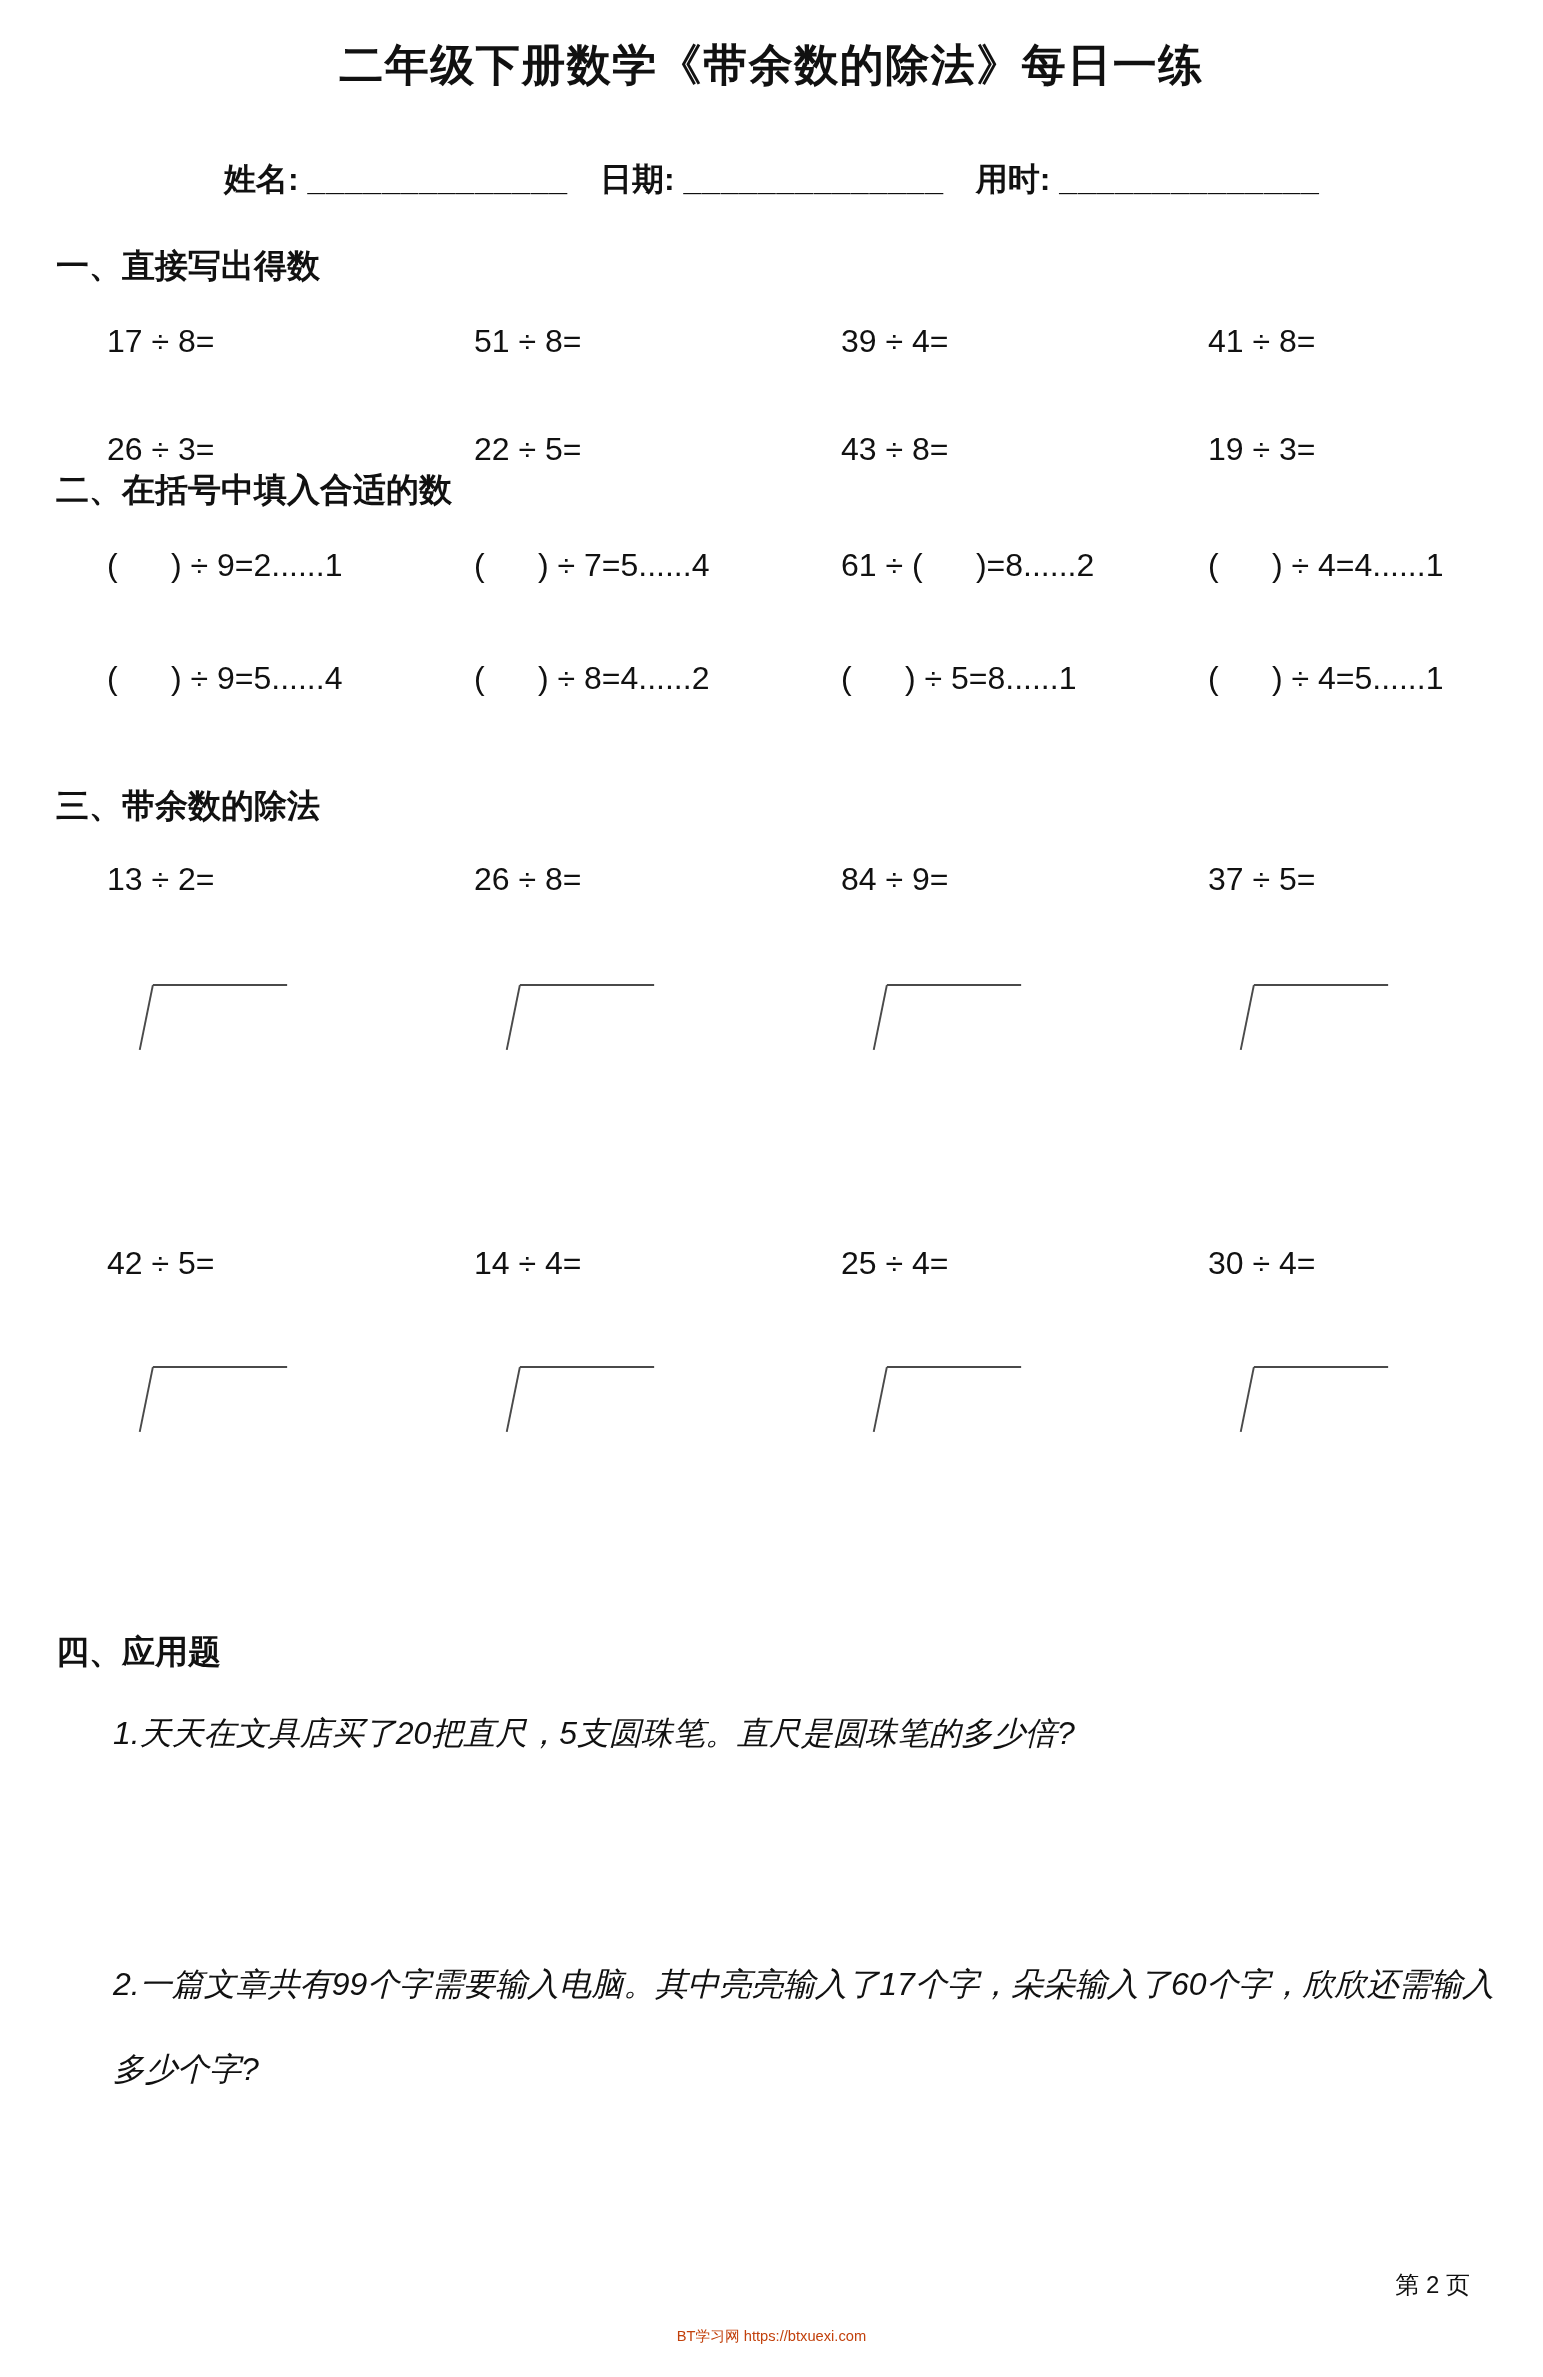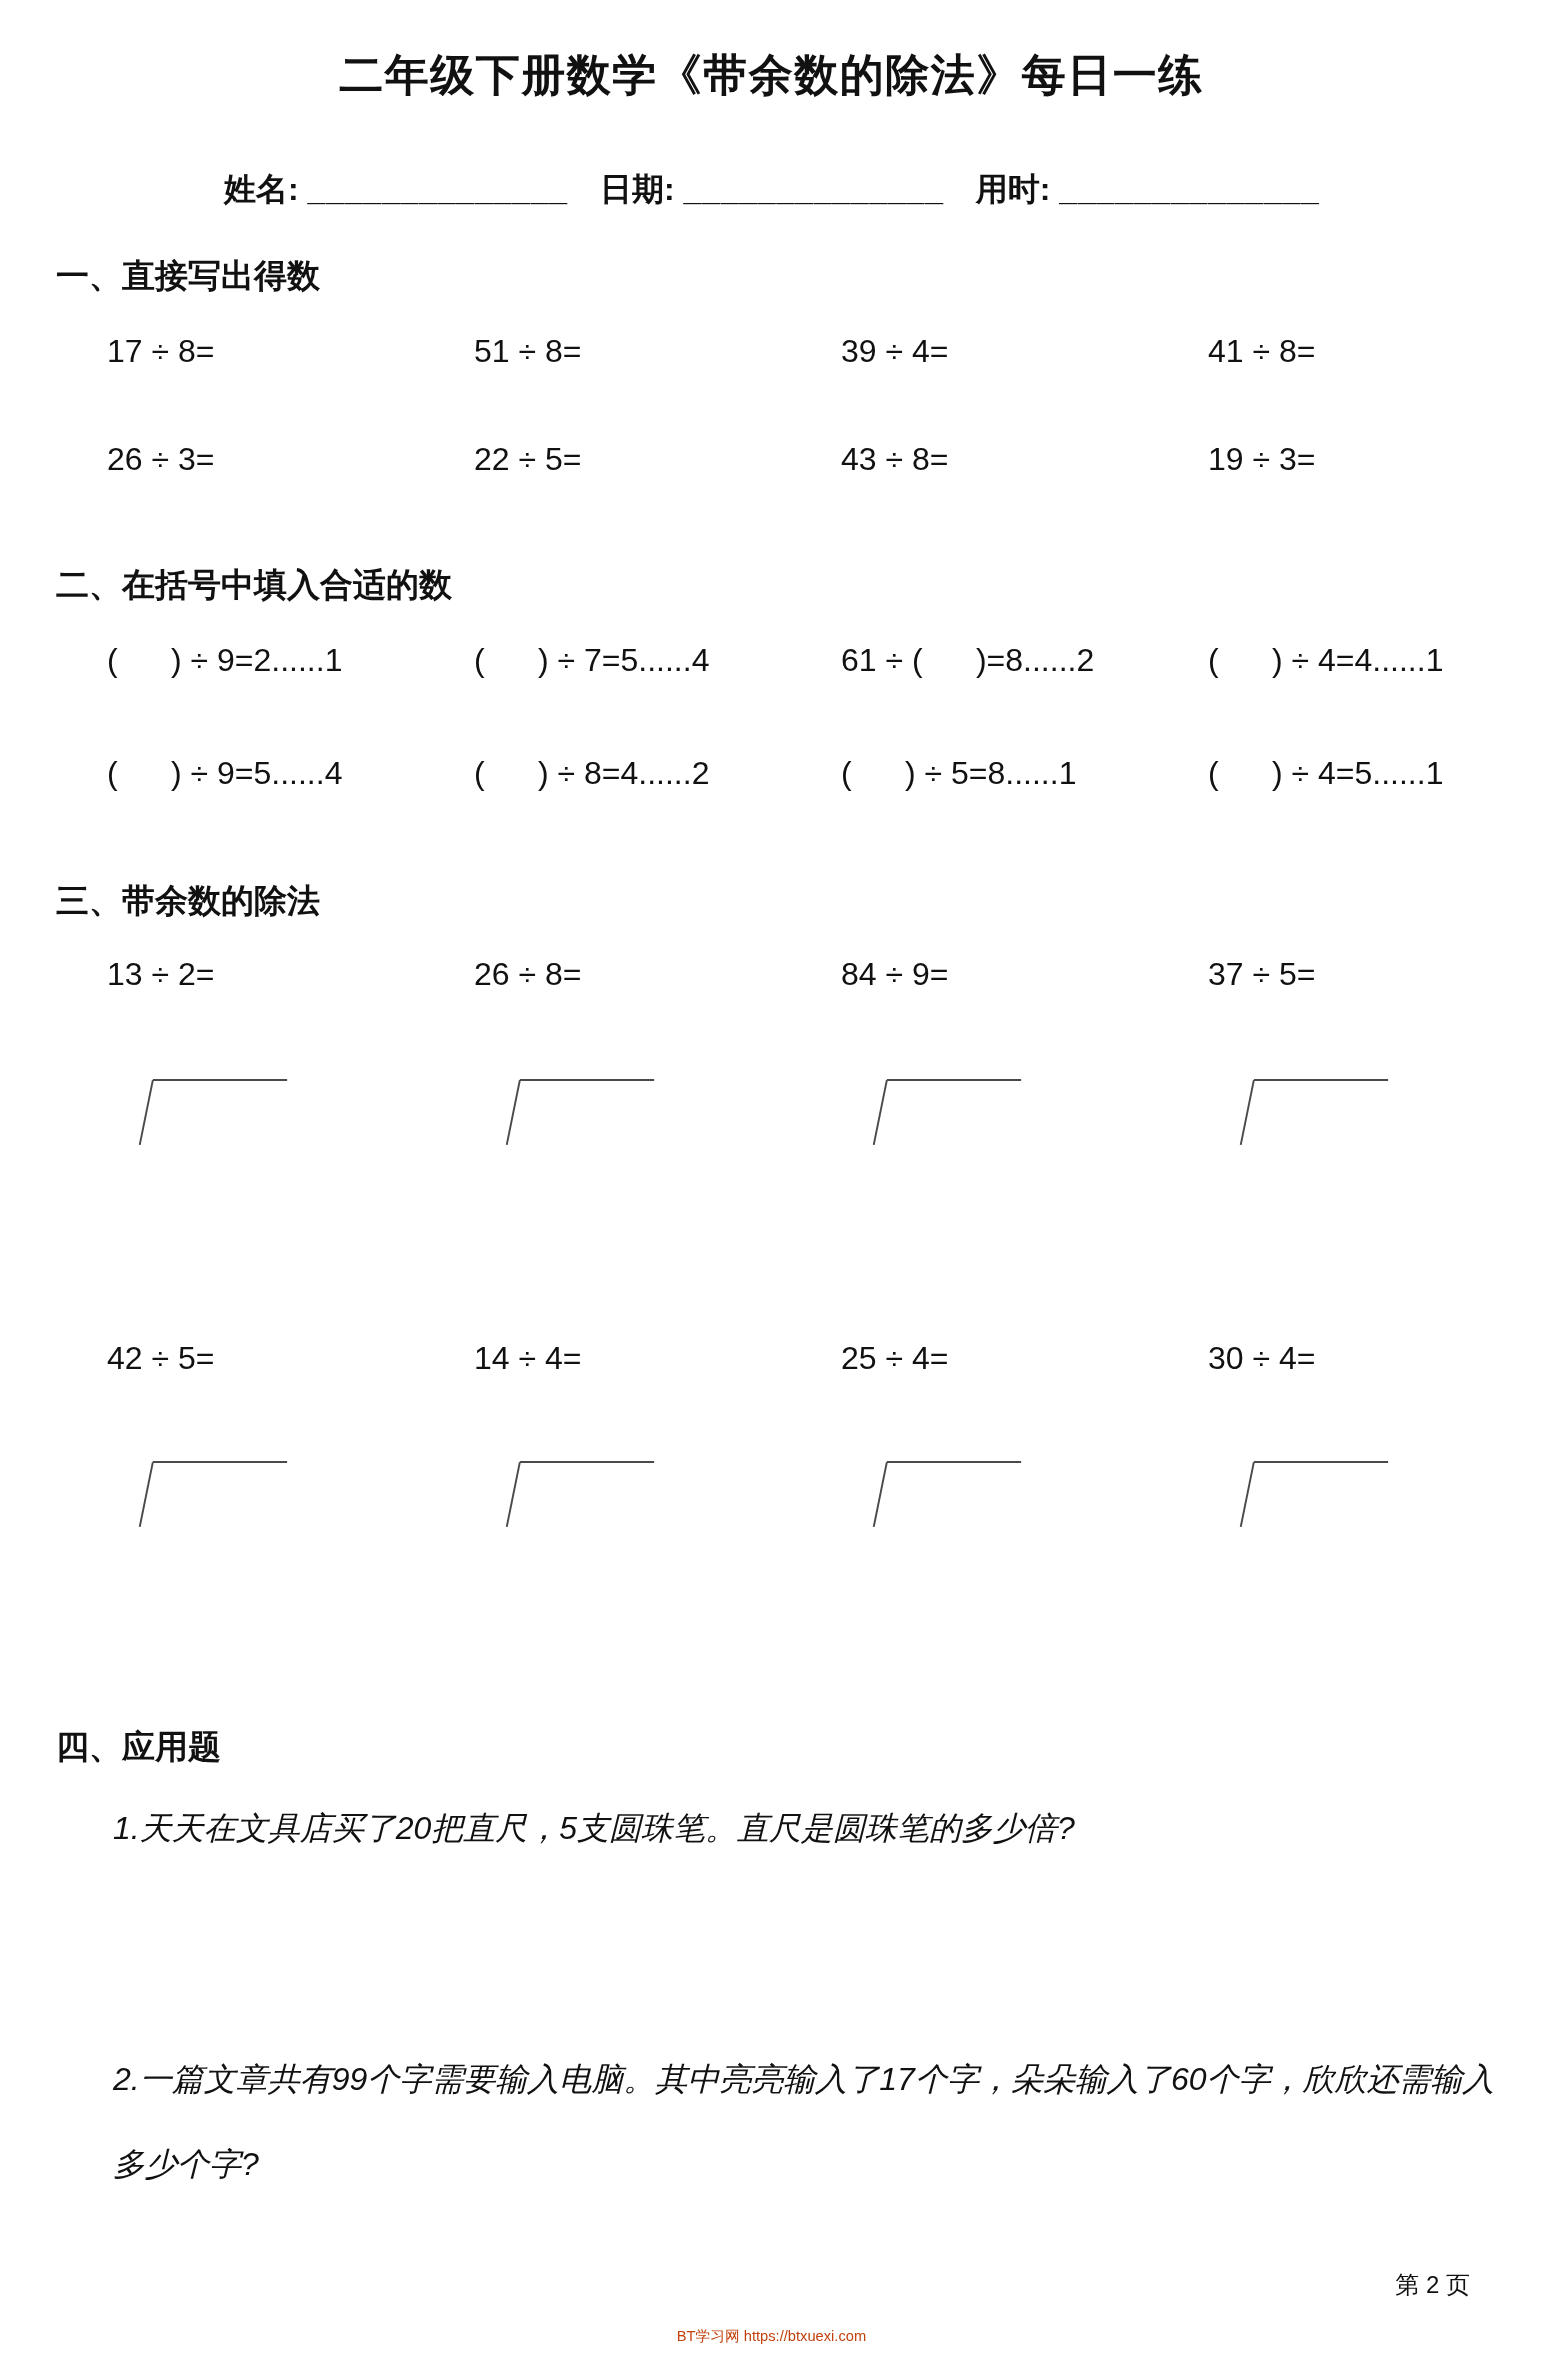--- a/index.html
+++ b/index.html
@@ -6,21 +6,21 @@
   body { font-family: "Liberation Sans", "DejaVu Sans", sans-serif; color: #111111; }
   .page {
     position: relative;
     width: 1543px;
     height: 2377px;
     background: #ffffff;
     overflow: hidden;
   }
   .title {
     margin: 0;
-    padding-top: 46px;
+    padding-top: 36px;
     text-align: center;
     font-size: 44px;
     font-weight: bold;
     letter-spacing: 1.5px;
   }
   .meta {
     margin: 63px 0 0 224px;
     font-size: 32px;
     font-weight: bold;
     white-space: pre;
@@ -36,21 +36,21 @@
     display: grid;
     grid-template-columns: repeat(4, 367px);
     margin-left: 107px;
     font-size: 32px;
     white-space: pre;
   }
   .grid4 span { display: block; }
   .h-s1 { margin-top: 42px; }
   .r-a1 { margin-top: 34px; }
   .r-a2 { margin-top: 71px; }
-  .h-s2 { margin-top: 85px; }
+  .h-s2 { }
   .r-b1 { margin-top: 34px; }
   .r-b2 { margin-top: 76px; }
   .h-s3 { margin-top: 87px; }
   .r-c1 { margin-top: 32px; }
   .brackets { margin-top: 84px; }
   .bcell svg { display: block; margin-left: 27px; }
   .r-c2 { margin-top: 192px; }
   .brackets2 { margin-top: 82px; }
   .h-s4 { margin-top: 195px; }
   .applied {

